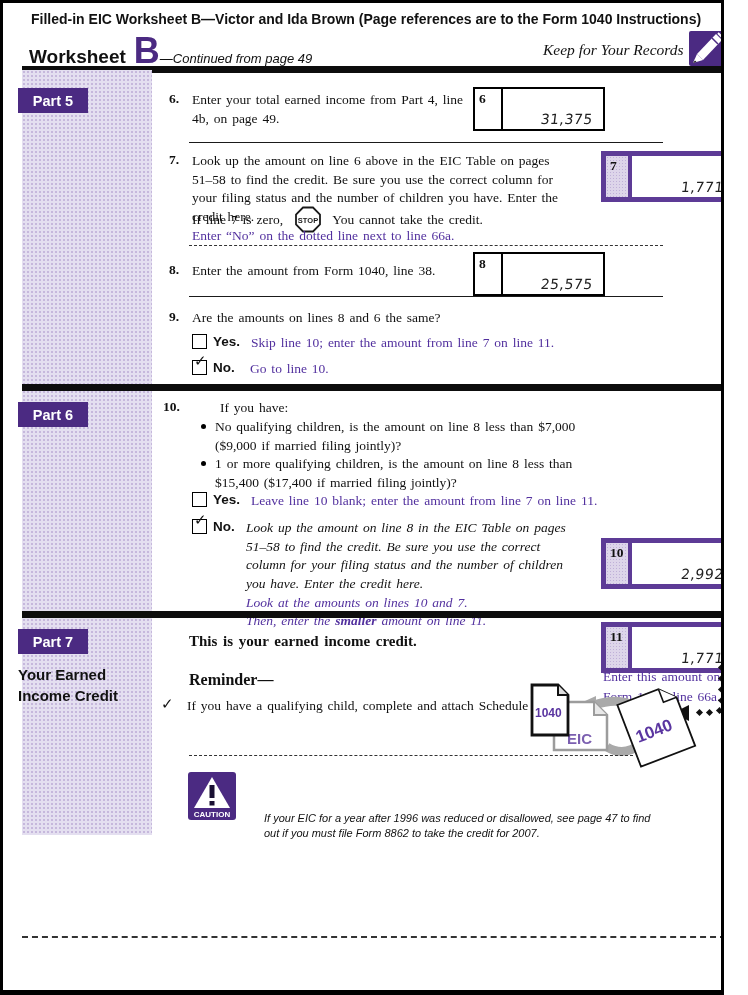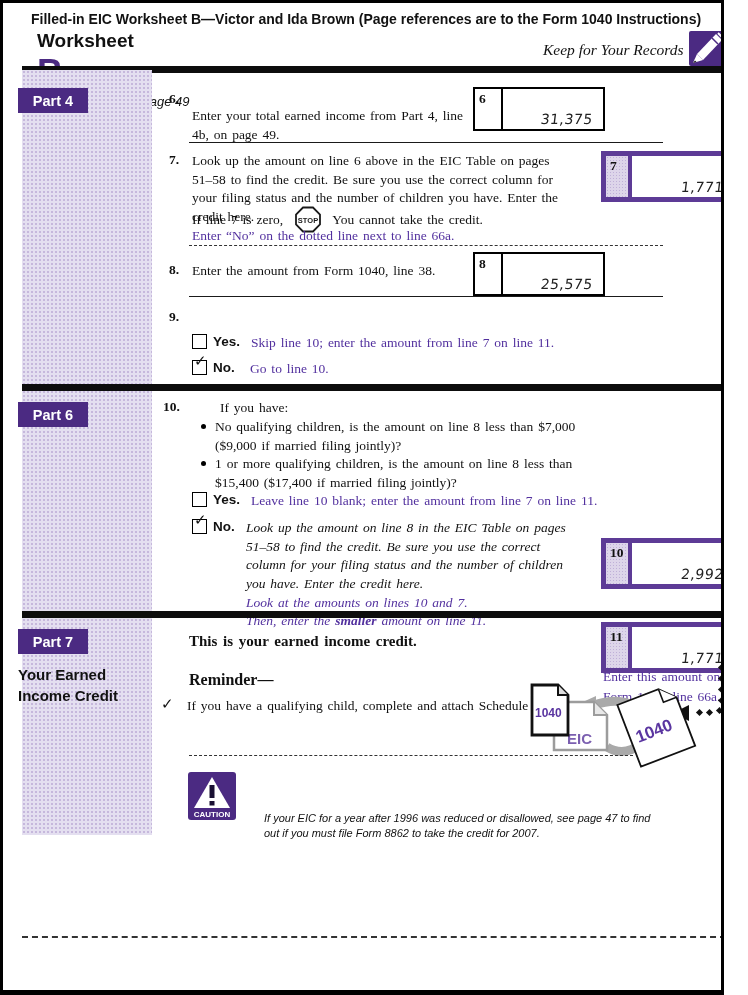--- a/index.html
+++ b/index.html
@@ -40,50 +40,50 @@
   .ynlabel{position:absolute;font-family:"Liberation Sans",sans-serif;font-weight:bold;font-size:13.5px;}
   .bullet{position:absolute;width:5px;height:5px;border-radius:50%;background:#000;}
 </style>
 </head>
 <body>
 
 <div id="page">
 
   <div class="abs sans" style="left:28px;top:8px;width:700px;font-weight:bold;font-size:14px;">Filled-in EIC Worksheet B—Victor and Ida Brown (Page references are to the Form 1040 Instructions)</div>
 
-  <div class="abs" style="left:26px;top:27px;height:36px;display:flex;align-items:baseline;flex-direction:column;">
+  <div class="abs" style="left:26px;top:27px;height:36px;display:flex;align-items:baseline;">
     <span class="sans" style="font-weight:bold;font-size:19px;">Worksheet</span>
     <span class="sans" style="font-weight:bold;font-size:36px;color:#4b2a82;margin-left:8px;">B</span>
     <span class="sans" style="font-style:italic;font-size:13px;">—Continued from page 49</span>
   </div>
 
   <div class="abs serif" style="left:540px;top:38px;font-style:italic;font-size:15.5px;">Keep for Your Records</div>
 
   <svg class="abs" style="left:686px;top:28px;" width="37" height="35" viewBox="0 0 37 35">
     <rect x="0" y="0" width="37" height="35" rx="2" fill="#4b2a82"></rect>
     <polygon points="27,3 33,9 14,29 8,23" fill="#fff"></polygon>
     <polygon points="8,23 14,29 4,32" fill="#fff"></polygon>
     <polygon points="6,29.5 4,32 7.5,31" fill="#111"></polygon>
     <line x1="29" y1="2" x2="34" y2="7" stroke="#fff" stroke-width="2"></line>
     <line x1="23" y1="7" x2="29" y2="13" stroke="#4b2a82" stroke-width="1.5"></line>
   </svg>
 
   <div class="bar" style="top:63px;"></div>
 
   <div class="sidebar"></div>
 
-  <div class="partbox" style="top:85px;">Part 4</div>
+  <div class="partbox" style="top:85px;">Part 5</div>
 
   <div class="partbox" style="top:399px;">Part 6</div>
 
   <div class="partbox" style="top:626px;">Part 7</div>
   <div class="sideheading" style="top:661px;width:118px;">Your Earned Income Credit</div>
 
   <div class="item-num" style="left:166px;top:88px;">6.</div>
-  <div class="abs body-text" style="left:189px;top:104px;width:272px;">Enter your total earned income from Part 4, line 4b, on page 49.</div>
+  <div class="abs body-text" style="left:189px;top:88px;width:272px;">Enter your total earned income from Part 4, line 4b, on page 49.</div>
   <div class="amtbox black" style="left:470px;top:84px;width:128px;height:40px;">
     <div class="lbl">6</div>
     <div class="val">31,375</div>
   </div>
   <div class="rule-solid" style="left:186px;top:139px;width:474px;"></div>
 
   <div class="item-num" style="left:166px;top:149px;">7.</div>
   <div class="abs body-text" style="left:189px;top:149px;width:382px;">Look up the amount on line 6 above in the EIC Table on pages 51–58 to find the credit. Be sure you use the correct column for your filing status and the number of children you have. Enter the credit here.</div>
   <div class="amtbox purple-box" style="left:598px;top:148px;width:128px;height:41px;">
     <div class="lbl">7</div>
@@ -103,20 +103,21 @@
 
   <div class="item-num" style="left:166px;top:259px;">8.</div>
   <div class="abs body-text" style="left:189px;top:259px;width:280px;">Enter the amount from Form 1040, line 38.</div>
   <div class="amtbox black" style="left:470px;top:249px;width:128px;height:40px;">
     <div class="lbl">8</div>
     <div class="val">25,575</div>
   </div>
   <div class="rule-solid" style="left:186px;top:293px;width:474px;"></div>
 
   <div class="item-num" style="left:166px;top:306px;">9.</div>
+  <div class="abs body-text" style="left:189px;top:306px;width:330px;">Are the amounts on lines 8 and 6 the same?</div>
 
   <div class="checkbox" style="left:189px;top:331px;"></div>
   <div class="ynlabel" style="left:210px;top:331px;">Yes.</div>
   <div class="abs body-text purple" style="left:248px;top:331px;width:380px;">Skip line 10; enter the amount from line 7 on line 11.</div>
 
   <div class="checkbox" style="left:189px;top:357px;">
     <span class="checkmark">✓</span>
   </div>
   <div class="ynlabel" style="left:210px;top:357px;">No.</div>
   <div class="abs body-text purple" style="left:247px;top:357px;width:380px;">Go to line 10.</div>

